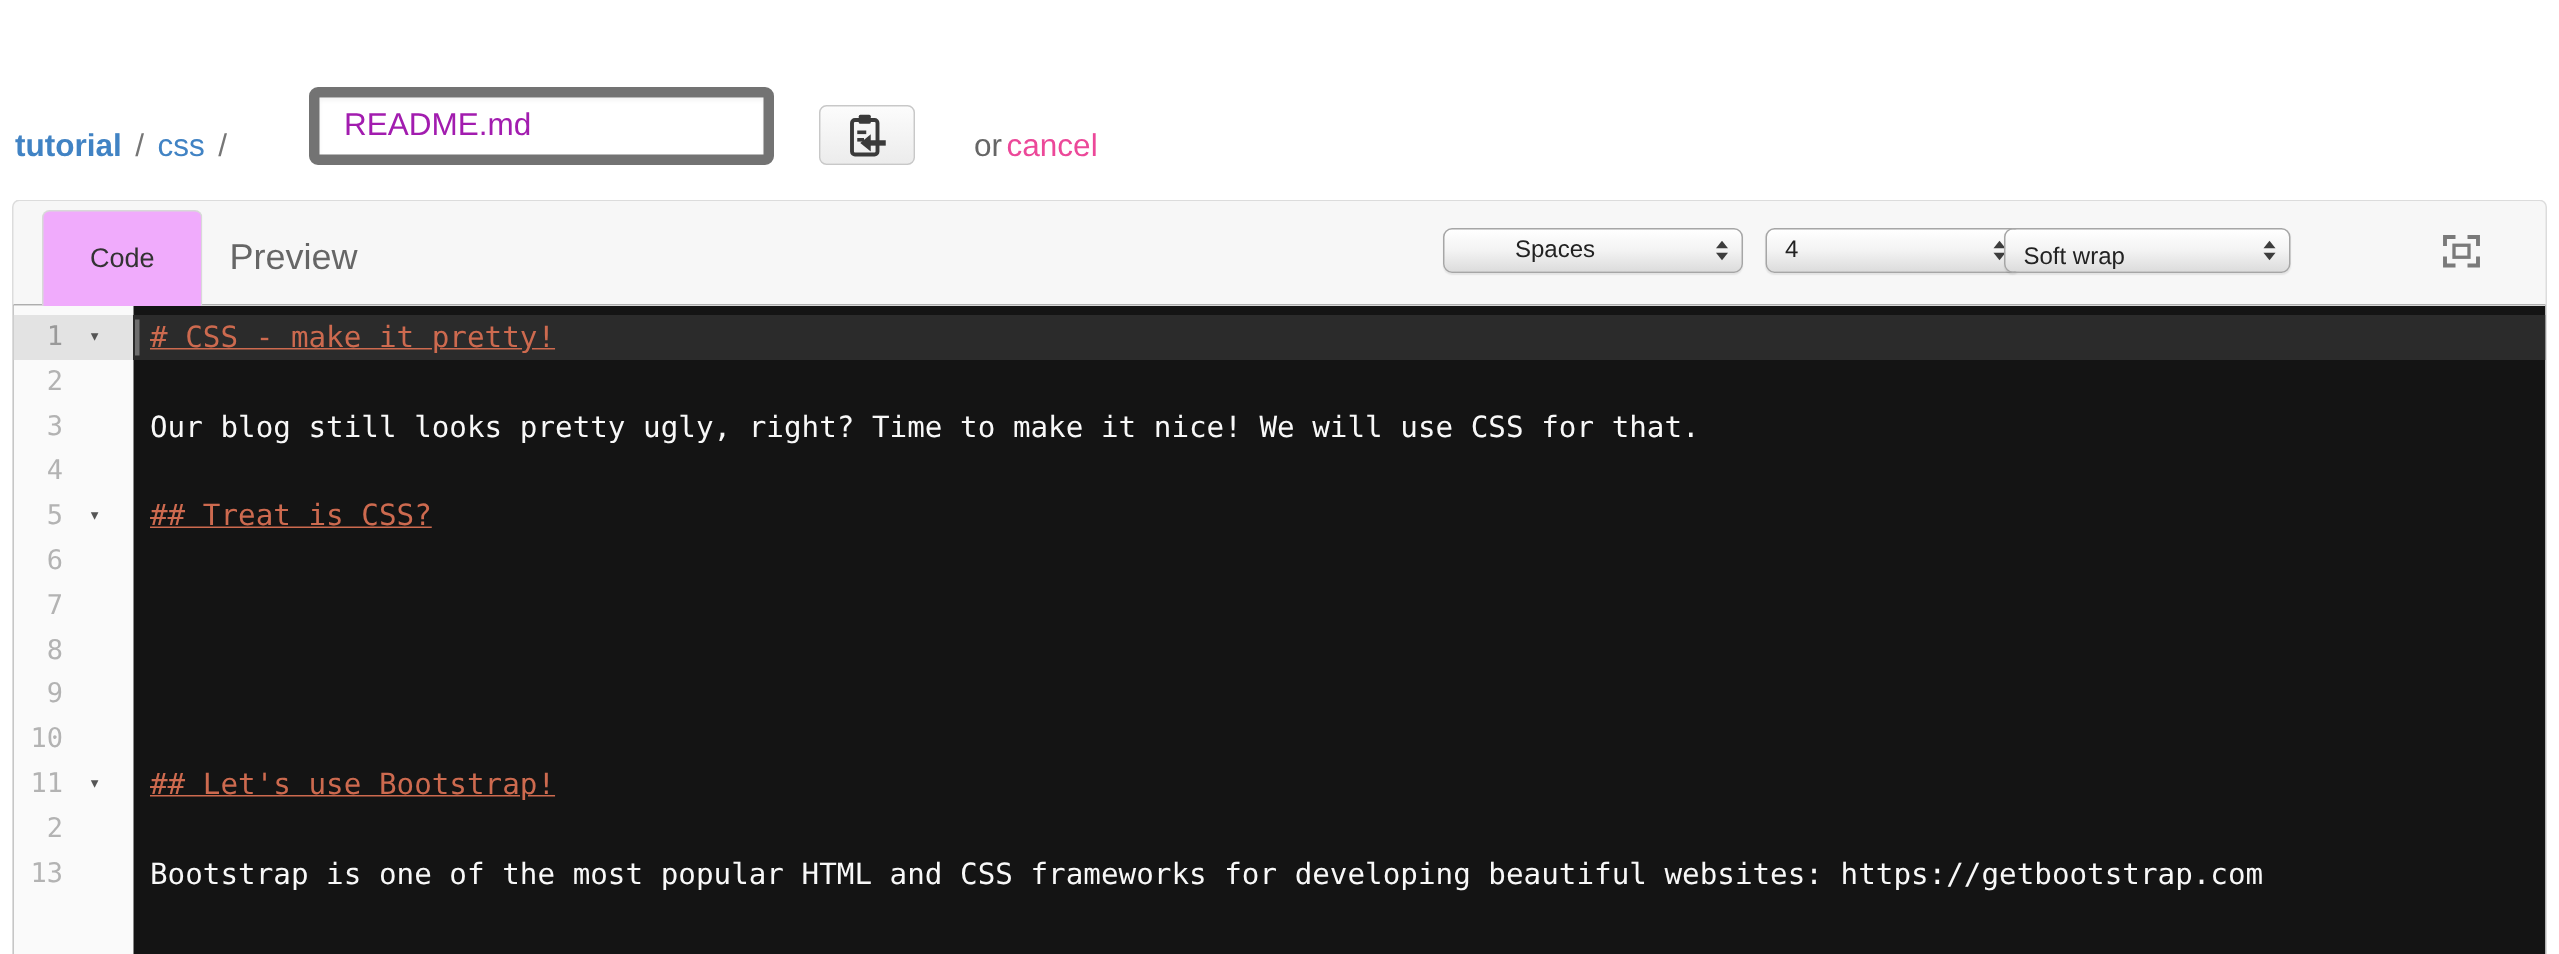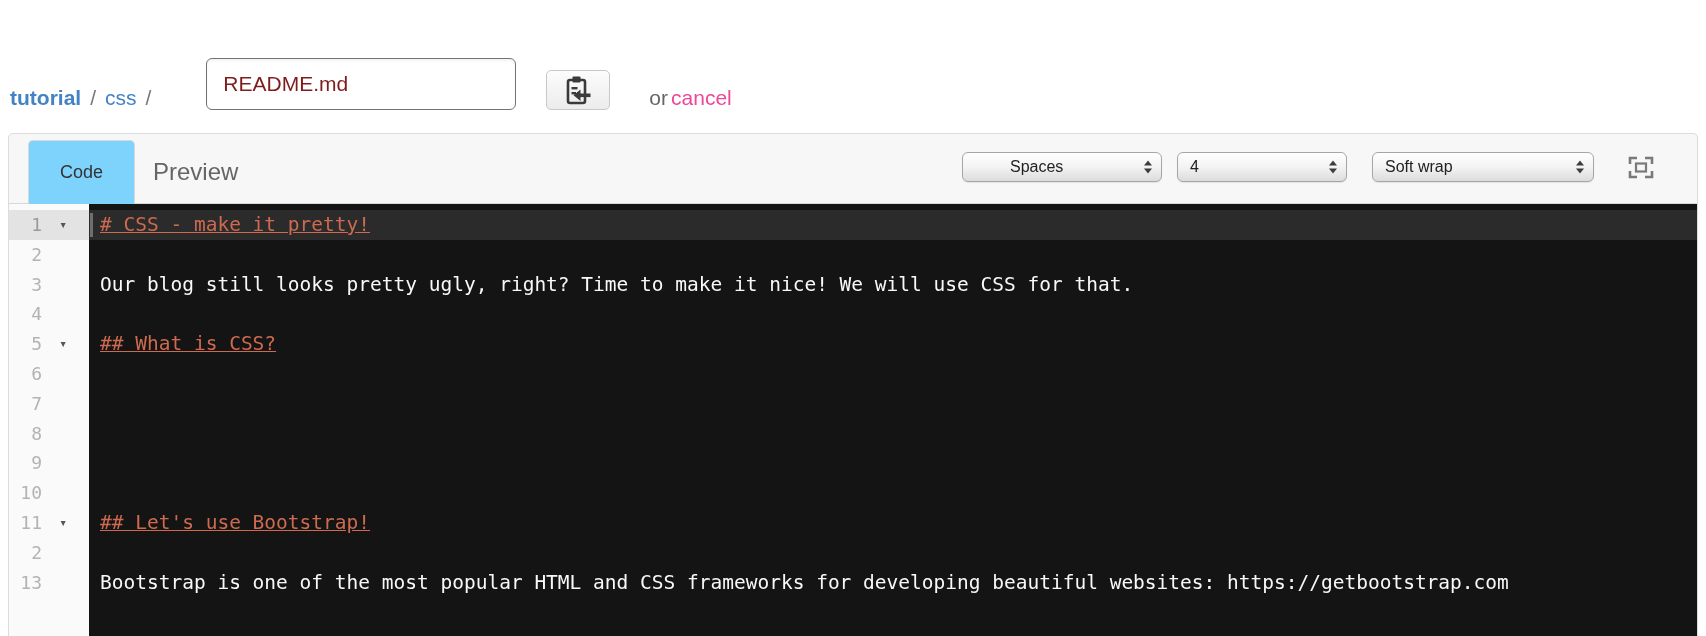--- a/index.html
+++ b/index.html
@@ -11,61 +11,61 @@
   
   .breadcrumb-row {
     position:absolute; left:10px; top:0; height:110px;
     display:flex; align-items:flex-end; font-size:21px; color:#333;
   }
   .bc-repo { color:#4183c4; font-weight:bold; text-decoration:none; }
   .bc-sep  { color:#767676; margin:0 9px; }
   .bc-dir  { color:#4183c4; text-decoration:none; }
   .filename-input {
     margin-left:46px; width:310px; height:52px; box-sizing:border-box;
-    border:1px solid #737373; border-radius:6px; padding:0 0 0 16px;
-    font-size:21px; color:#7f1d1d; font-family:"Liberation Sans", sans-serif;
+    border:7px solid #737373; border-radius:6px; padding:0 0 0 16px;
+    font-size:21px; color:#a21caf; font-family:"Liberation Sans", sans-serif;
     box-shadow:inset 0 2px 3px rgba(0,0,0,0.05); outline:none; background:#fff;
   }
   .clip-btn {
     margin-left:30px; width:64px; height:40px; box-sizing:border-box;
     border:1px solid #c8c8c8; border-radius:5px;
     background:linear-gradient(#fcfcfc,#ececec);
     display:flex; align-items:center; justify-content:center; cursor:pointer;
   }
   .or-txt { margin-left:39px; color:#666; }
   .cancel-link { margin-left:3px; color:#ec4899; text-decoration:none; cursor:pointer; }
 
   
   .panel {
     position:absolute; left:8px; top:133px; width:1690px; height:503px;
     box-sizing:border-box; border:1px solid #dcdcdc; border-bottom:none;
     border-radius:5px 5px 0 0; background:#f7f7f7; overflow:hidden;
   }
   .panel-header { position:relative; height:69px; }
   .tab-code {
     position:absolute; left:19px; top:6px; width:107px; height:64px;
-    box-sizing:border-box; background:#7dd3fc; border:1px solid #d8d8d8;
+    box-sizing:border-box; background:#f0abfc; border:1px solid #d8d8d8;
     border-bottom:none; border-radius:5px 5px 0 0; z-index:2;
     text-align:center; line-height:62px; font-size:18px; color:#333; cursor:pointer;
   }
   .tab-preview {
     position:absolute; left:128px; top:6px; height:63px; line-height:63px;
     padding:0 16px; font-size:24px; color:#666; cursor:pointer;
   }
   .mac-select {
     position:absolute; top:18px; height:30px; box-sizing:border-box;
     border:1px solid #a6a6a6; border-radius:6px;
     background:linear-gradient(#ffffff,#f3f3f3 50%,#dcdcdc);
     box-shadow:0 1px 1px rgba(0,0,0,0.08);
     display:flex; align-items:center; padding:0 28px 0 12px;
     font-size:16px; color:#222; cursor:pointer;
   }
   #sel-indent { left:953px;  width:200px;padding-left:47px; }
   #sel-size   { left:1168px; width:170px; }
-  #sel-wrap   { left:1363px; width:222px; }
+  #sel-wrap   { left:1327px; width:191px;align-items:flex-end; }
   .stepper { position:absolute; right:9px; top:50%; transform:translateY(-50%);
              display:flex; flex-direction:column; align-items:center; }
   .stepper .up { width:0; height:0; border-left:4px solid transparent;
                  border-right:4px solid transparent; border-bottom:5px solid #3d3d3d; margin-bottom:3px; }
   .stepper .dn { width:0; height:0; border-left:4px solid transparent;
                  border-right:4px solid transparent; border-top:5px solid #3d3d3d; }
   .fullscreen-btn {
     position:absolute; left:1616px; top:19px; width:32px; height:28px;
     display:flex; align-items:center; justify-content:center; cursor:pointer; background:none; border:none; padding:0;
   }
@@ -169,21 +169,21 @@
         <div class="crow">
     <div class="gut"><span class="gut-num">3</span></div>
     <div class="txt">Our blog still looks pretty ugly, right? Time to make it nice! We will use CSS for that.</div>
   </div>
         <div class="crow">
     <div class="gut"><span class="gut-num">4</span></div>
     <div class="txt"></div>
   </div>
         <div class="crow heading">
     <div class="gut"><span class="gut-num">5</span><span class="fold">▾</span></div>
-    <div class="txt">## What is CSS?</div>
+    <div class="txt">## Treat is CSS?</div>
   </div>
         <div class="crow">
     <div class="gut"><span class="gut-num">6</span></div>
     <div class="txt"></div>
   </div>
         <div class="crow">
     <div class="gut"><span class="gut-num">7</span></div>
   </div>
         <div class="crow">
     <div class="gut"><span class="gut-num">8</span></div>

